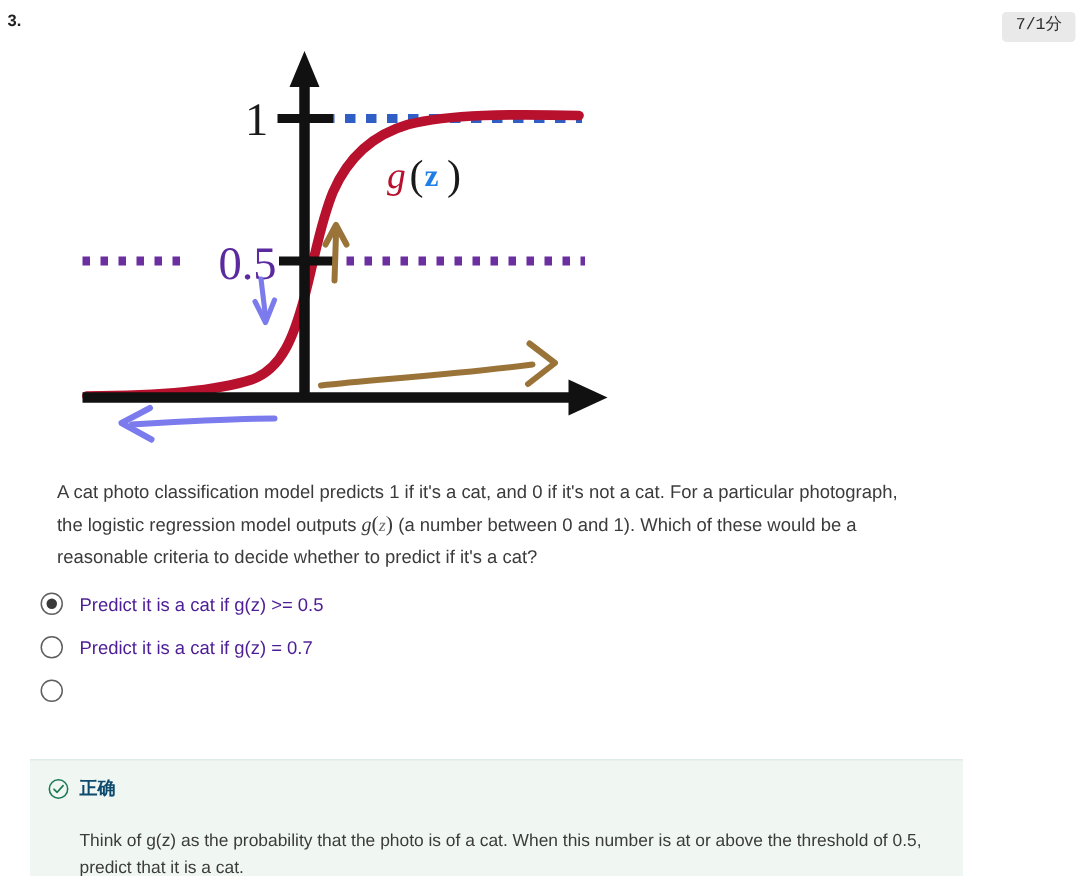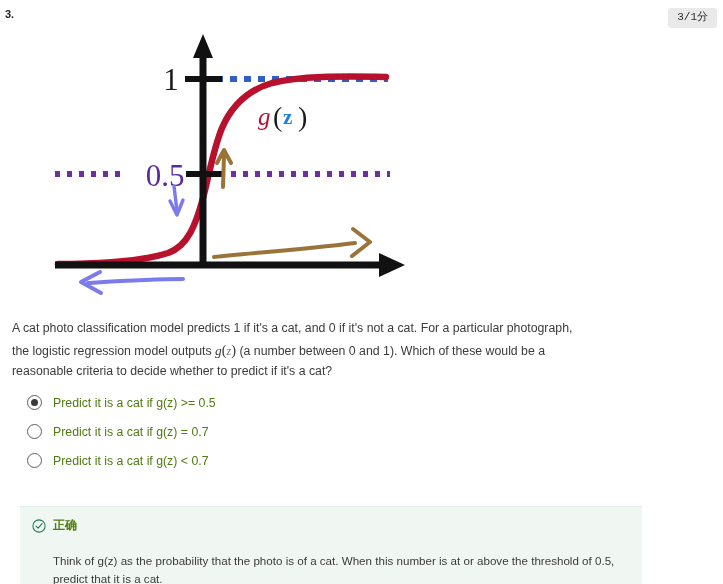--- a/index.html
+++ b/index.html
@@ -46,21 +46,21 @@
     left: 0;
     top: 10px;
     width: 723px;
     height: 290px;
   }
   #sigmoid-figure { display: block; }
 
   
   #question-body {
     position: absolute;
-    left: 12px;
+    left: 38px;
     top: 319px;
     width: 578px;
     font-size: 12.3px;
     line-height: 1.62;
     color: #3b3b3b;
   }
   .mathit {
     font-family: "Liberation Serif", serif;
     font-style: italic;
     font-size: 13.4px;
@@ -108,21 +108,21 @@
     width: 7px;
     height: 7px;
     margin-left: -3.5px;
     margin-top: -3.5px;
     border-radius: 50%;
     background: #3a3a3a;
   }
   .option-label {
     margin-left: 11px;
     font-size: 12.3px;
-    color: #4d7c0f;
+    color: #4c1d95;
     white-space: nowrap;
     text-align: center;
   }
 
   
   #feedback {
     position: absolute;
     left: 20px;
     top: 506px;
     width: 622px;
@@ -138,35 +138,35 @@
   }
   .check-icon {
     width: 14px;
     height: 14px;
     flex: 0 0 auto;
     display: block;
   }
   #feedback-title {
     font-size: 12px;
     font-weight: 700;
-    color: #4d7c0f;
+    color: #0c4a6e;
   }
   #feedback-text {
     margin-top: 18px;
     margin-left: 21px;
     font-size: 11.6px;
     line-height: 1.58;
     color: #3b3b3b;
   }
 </style>
 </head>
 <body>
 
 <div id="question-number">3.</div>
-<div id="score-badge">3/1分</div>
+<div id="score-badge">7/1分</div>
 
 <div id="figure-wrap">
   <svg id="sigmoid-figure" width="723" height="290" viewBox="0 0 723 290" xmlns="http://www.w3.org/2000/svg">
 
     <g>
       <line x1="216" y1="69" x2="388" y2="69" stroke="#2f5fc4" stroke-width="6" stroke-dasharray="7 7" stroke-linecap="butt"></line>
     </g>
 
     <g>
       <line x1="55" y1="164" x2="120" y2="164" stroke="#6b2fa0" stroke-width="6" stroke-dasharray="5 7" stroke-linecap="butt"></line>
@@ -241,21 +241,20 @@
   </div>
 
 
   <div class="option-row">
     <span class="radio"></span>
     <span class="option-label">Predict it is a cat if g(z) = 0.7</span>
   </div>
 
   <div class="option-row">
     <span class="radio"></span>
-    <span class="option-label">Predict it is a cat if g(z) &lt; 0.7</span>
   </div>
 
 </div>
 
 <div id="feedback">
   <div id="feedback-head">
     <svg class="check-icon" viewBox="0 0 16 16" xmlns="http://www.w3.org/2000/svg">
       <circle cx="8" cy="8" r="7" fill="none" stroke="#1b7a53" stroke-width="1.2"></circle>
       <path d="M 4.6,8.2 L 7,10.5 L 11.5,5.4" fill="none" stroke="#1b7a53" stroke-width="1.3" stroke-linecap="round" stroke-linejoin="round"></path>
     </svg>

